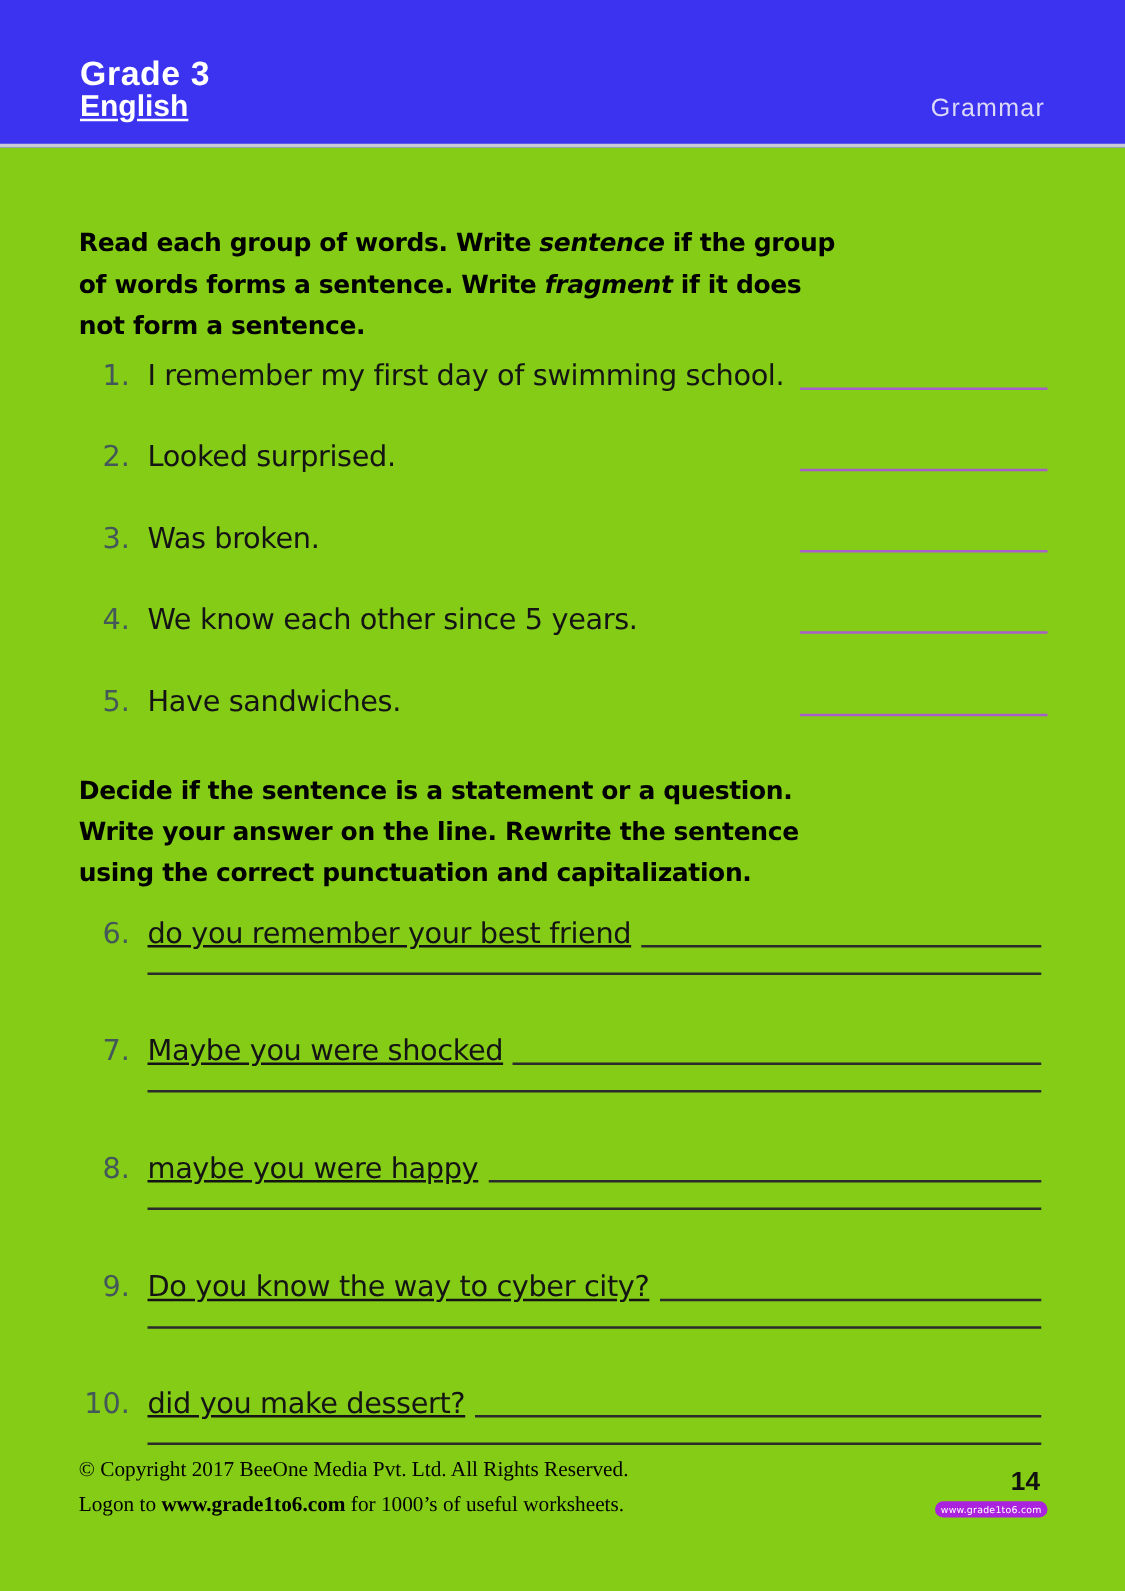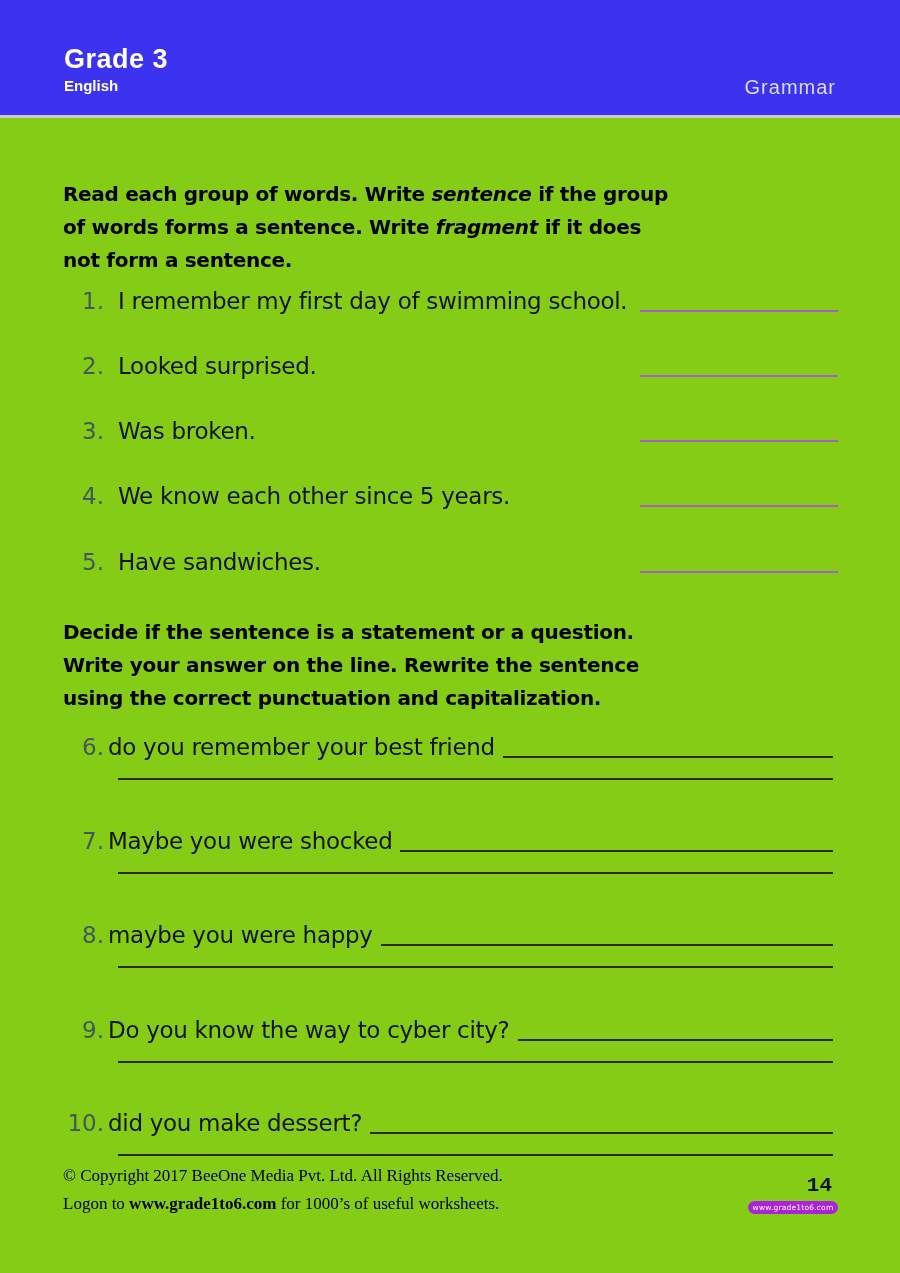--- a/index.html
+++ b/index.html
@@ -26,23 +26,24 @@
     color: #ffffff;
     font-family: "Liberation Sans", sans-serif;
   }
   .header-grade {
     font-size: 27px;
     font-weight: bold;
     letter-spacing: 0.5px;
     line-height: 30px;
   }
   .header-subject {
-    font-size: 15px;
+    font-size: 24px;
     font-weight: bold;
     line-height: 24px;
+    text-decoration: underline;
   }
   .header-topic {
     position: absolute;
     right: 64px; bottom: 16px;
     color: #dcdaf7;
     font-family: "Liberation Sans", sans-serif;
     font-size: 20px;
     font-weight: normal;
     letter-spacing: 1px;
   }
@@ -104,23 +105,24 @@
     line-height: 28px;
     color: #141414;
   }
   .group .num {
     width: 40px;
     text-align: right;
     color: #44585a;
     flex: 0 0 auto;
   }
   .group .txt {
-    margin-left: 4px;
+    margin-left: 14px;
     white-space: nowrap;
     letter-spacing: -0.3px;
+    text-decoration: underline;
   }
   .fill-line {
     flex: 1 1 auto;
     border-bottom: 2px solid #2b2b2b;
     margin-bottom: 3px;
     margin-left: 8px;
   }
   .rewrite-line {
     position: absolute;
     left: 54px;
@@ -137,21 +139,21 @@
     font-size: 17px;
     color: #000000;
   }
   .footer-copyright { top: 1166px; }
   .footer-logon { top: 1194px; }
   .footer-logon b { font-weight: bold; }
   .page-number {
     position: absolute;
     right: 68px;
     top: 1174px;
-    font-family: Liberation Mono, monospace;
+    font-family: Liberation Sans, sans-serif;
     font-size: 21px;
     font-weight: bold;
     color: #111111;
   }
   .site-badge {
     position: absolute;
     left: 748px;
     top: 1201px;
     width: 90px;
     height: 13px;

